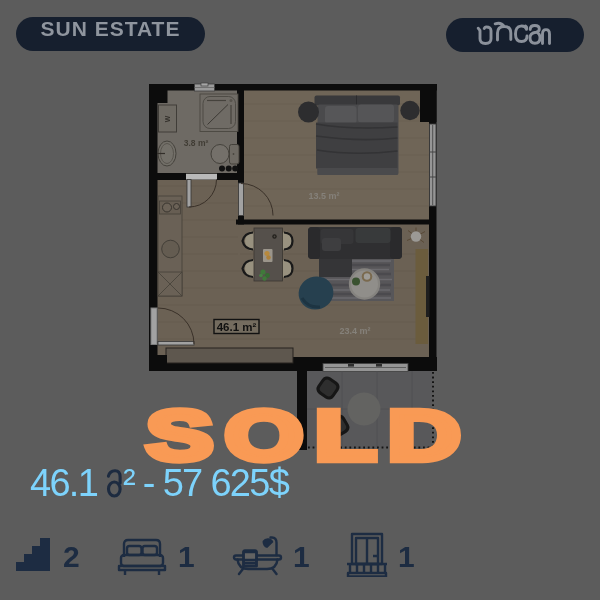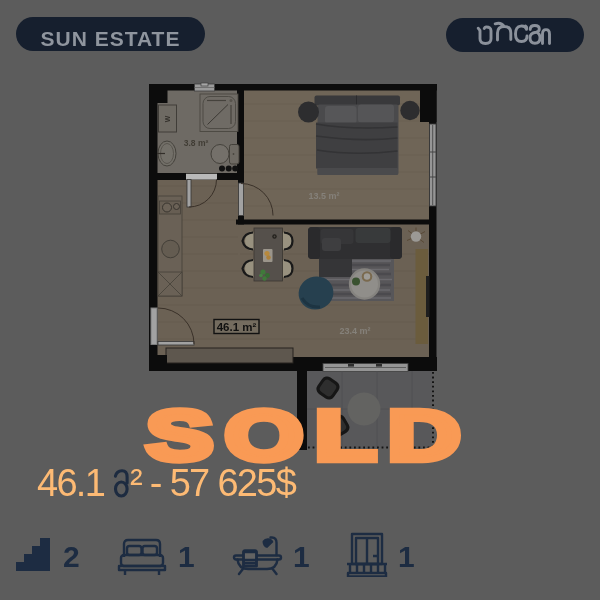--- a/index.html
+++ b/index.html
@@ -1,22 +1,22 @@
 <!DOCTYPE html>
 <html><head>
 <meta charset="utf-8">
 <style>
   html,body{margin:0;padding:0;}
   body{width:600px;height:600px;background:#5c5c5c;overflow:hidden;position:relative;font-family:"Liberation Sans",sans-serif;}
-  .badge{position:absolute;background:#161f2e;border-radius:17.5px;display:flex;align-items:flex-end;justify-content:center;}
+  .badge{position:absolute;background:#161f2e;border-radius:17.5px;display:flex;align-items:flex-start;justify-content:center;}
   #b1{left:16px;top:17px;width:189px;height:34px;}
   #b1 span{color:#8f959e;font-weight:bold;font-size:21px;letter-spacing:1px;}
   #b2{left:446px;top:18px;width:138px;height:34px;}
   #sold{position:absolute;left:146px;top:404px;color:#f99a55;-webkit-text-stroke:6.5px #f99a55;font-weight:bold;font-size:70px;letter-spacing:8px;transform-origin:0 0;transform:scaleX(1.44);white-space:nowrap;line-height:64px;}
-  #price{position:absolute;left:37px;top:462px;color:#fdba74;font-size:38px;letter-spacing:-1.7px;white-space:nowrap;}
+  #price{position:absolute;left:30px;top:462px;color:#7dd3fc;font-size:38px;letter-spacing:-1.7px;white-space:nowrap;}
   .num{position:absolute;color:#1d2c42;font-size:30px;font-weight:bold;}
 </style>
 </head>
 <body>
 
 <svg id="plan" width="600" height="600" viewBox="0 0 600 600" style="position:absolute;left:0;top:0">
 
   <rect x="153" y="170" width="279" height="190" fill="#6b6154"></rect>
   <path d="M158 186 h270 M158 203 h270 M158 220 h80 M158 237 h80 M158 254 h80 M158 271 h270 M158 288 h270 M158 305 h270 M158 322 h270 M158 339 h270 M240 254 h190" stroke="#645a4e" stroke-width="1" opacity="0.9"></path>
 

